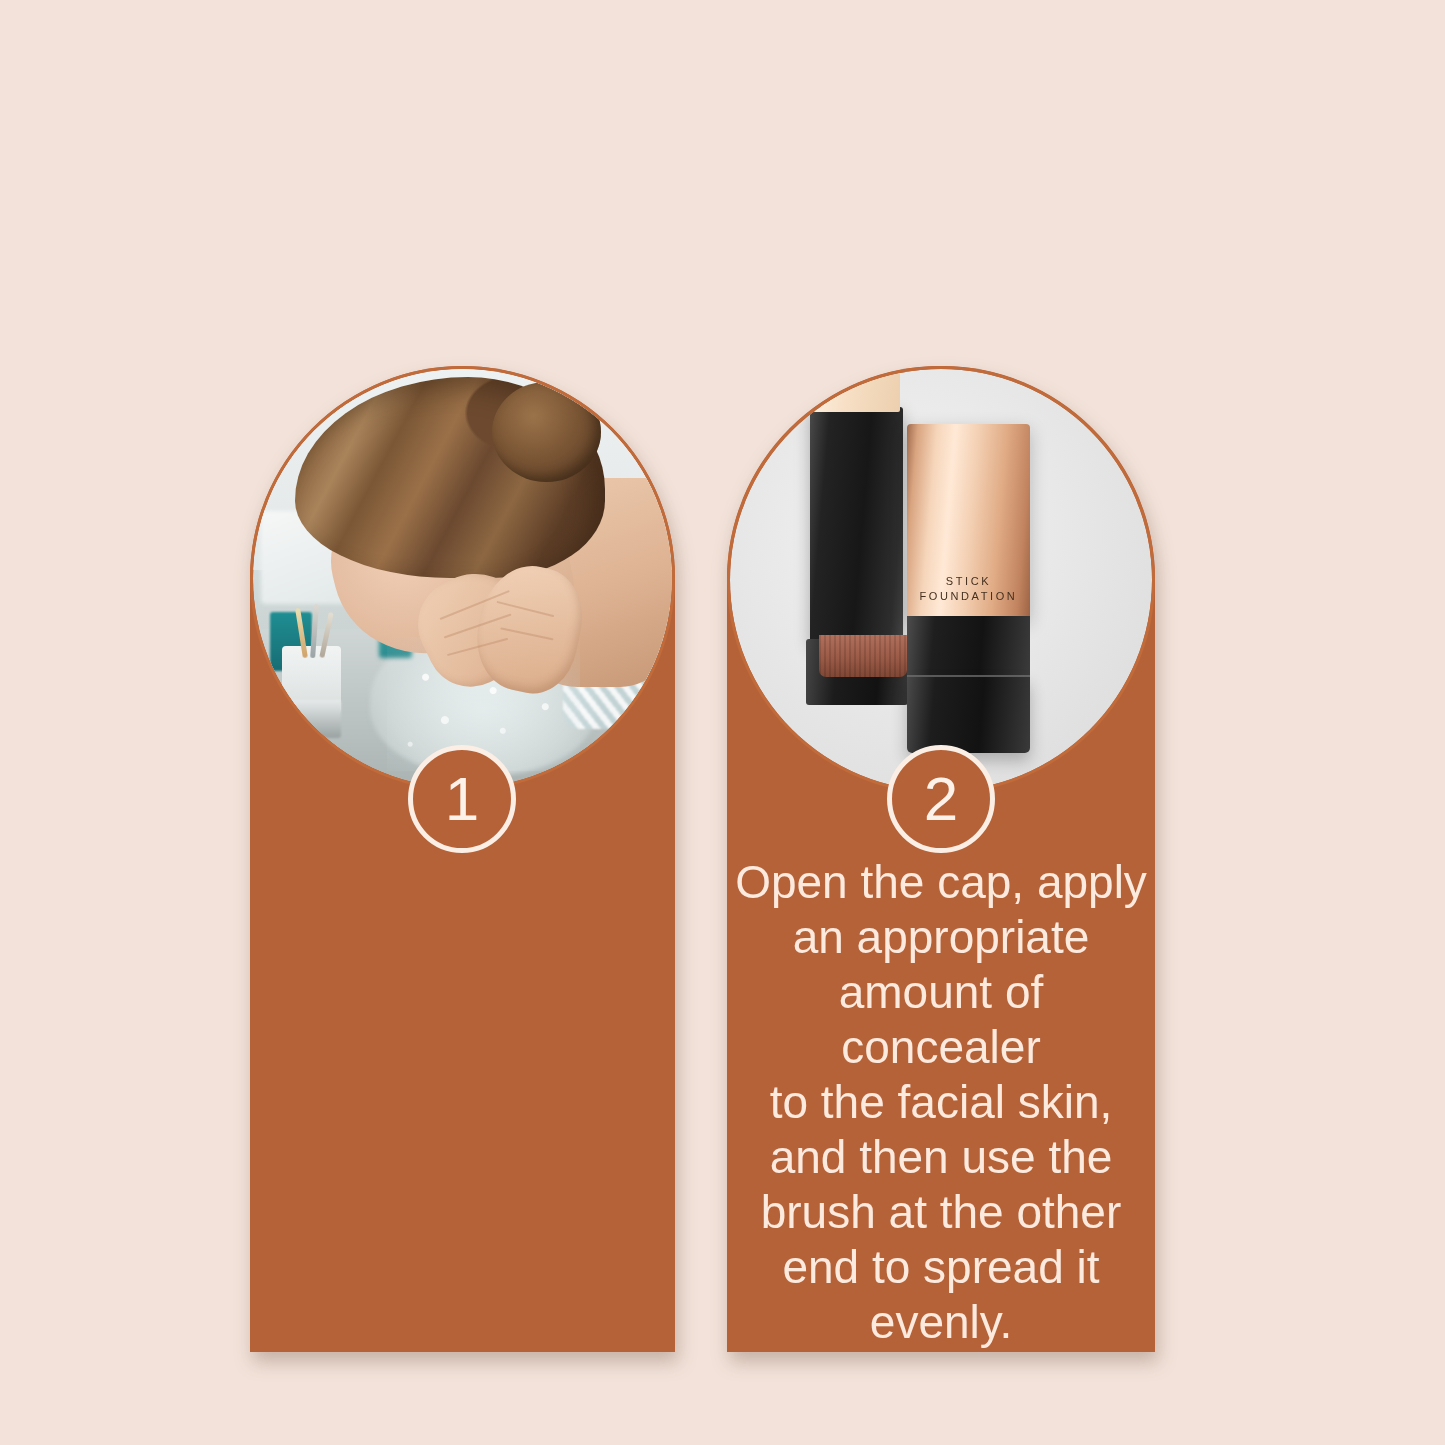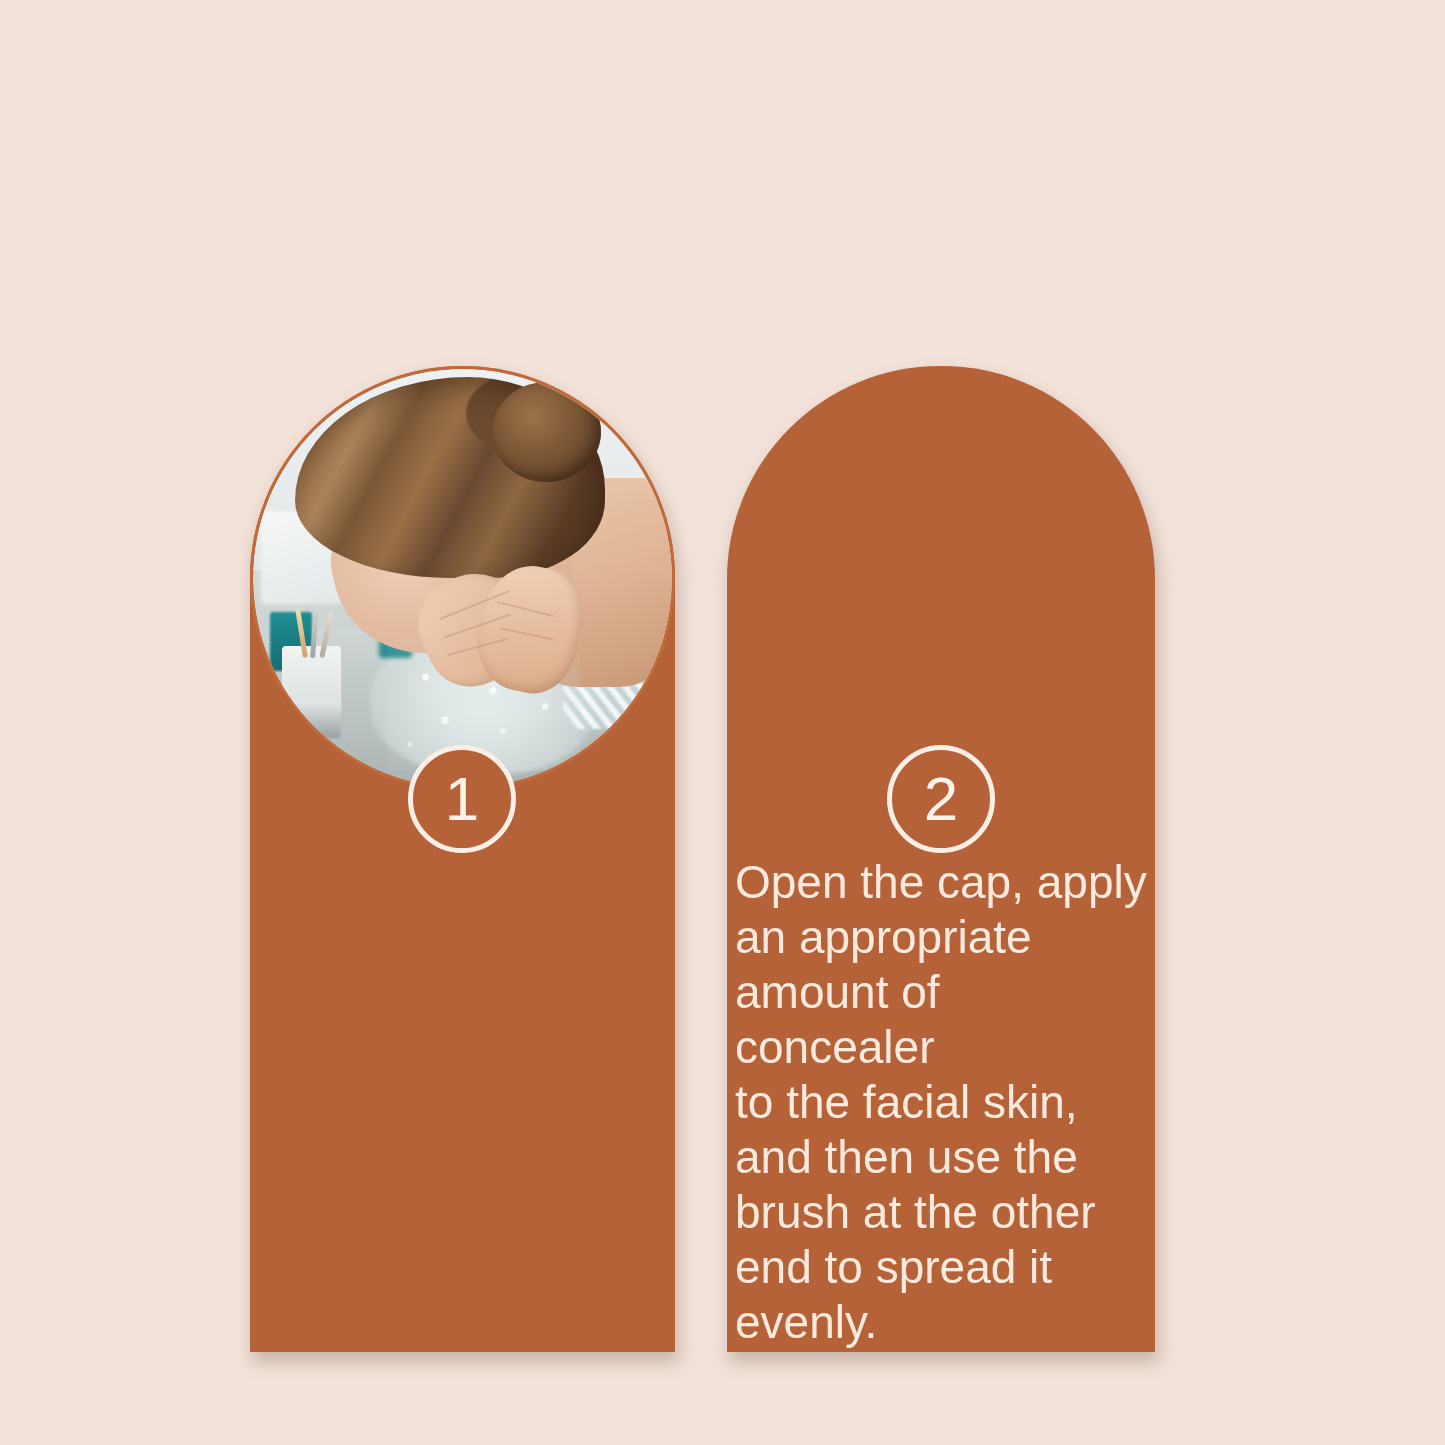--- a/index.html
+++ b/index.html
@@ -367,20 +367,21 @@
   }
   .badge-1 { left: 158px; top: 379px; }
   .badge-2 { left: 160px; top: 379px; }
 
   
   .card-text {
     position: absolute;
     left: 0;
     width: 100%;
     box-sizing: border-box;
+    text-align: center;
     color: #fceade;
     font-family: "Liberation Sans", sans-serif;
     font-weight: 400;
     white-space: pre-line;
   }
   .card-text-1 {
     top: 584px;
     padding: 0 26px;
     font-size: 47px;
     line-height: 63px;
@@ -434,20 +435,41 @@
     </div>
 
     <div class="step-badge badge-1">
       <span>1</span>
     </div>
 
   </div>
 
   <div class="card card-2">
 
+    <div class="photo-circle">
+      <div class="photo-inner">
+        <div class="scene-product">
+          <div class="stick-black">
+            <div class="product-nub"></div>
+            <div class="seam"></div>
+            <div class="collar"></div>
+          </div>
+          <div class="brush-end"></div>
+          <div class="stick-gold">
+            <div class="gold-label">
+              <div>STICK</div>
+              <div>FOUNDATION</div>
+            </div>
+          </div>
+          <div class="stick-gold-base"></div>
+          <div class="gold-seam"></div>
+          <div class="stick-gold-cap"></div>
+        </div>
+      </div>
+    </div>
 
     <div class="step-badge badge-2">
       <span>2</span>
     </div>
 
     <div class="card-text card-text-2">Open the cap, apply
 an appropriate
 amount of concealer
 to the facial skin,
 and then use the

